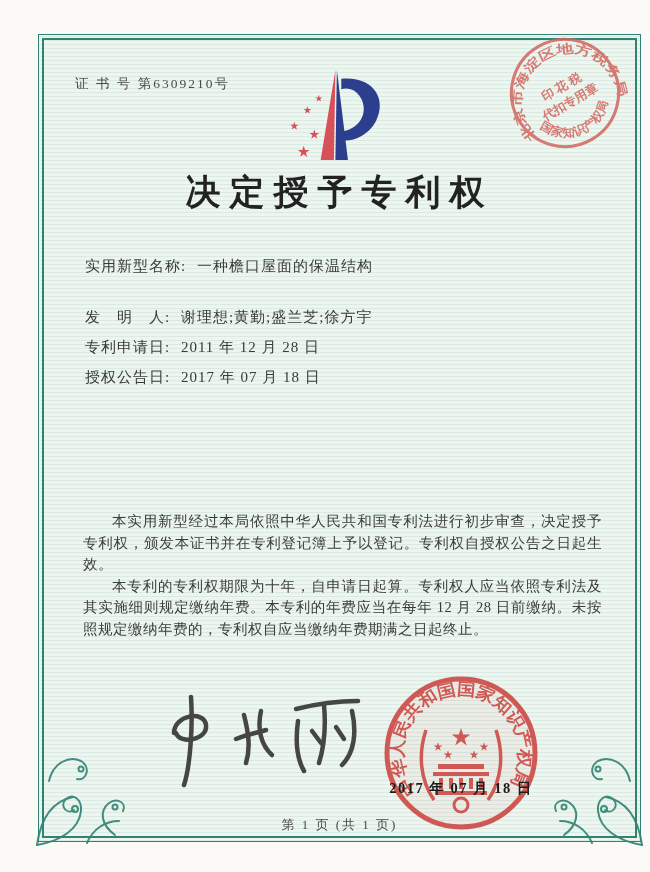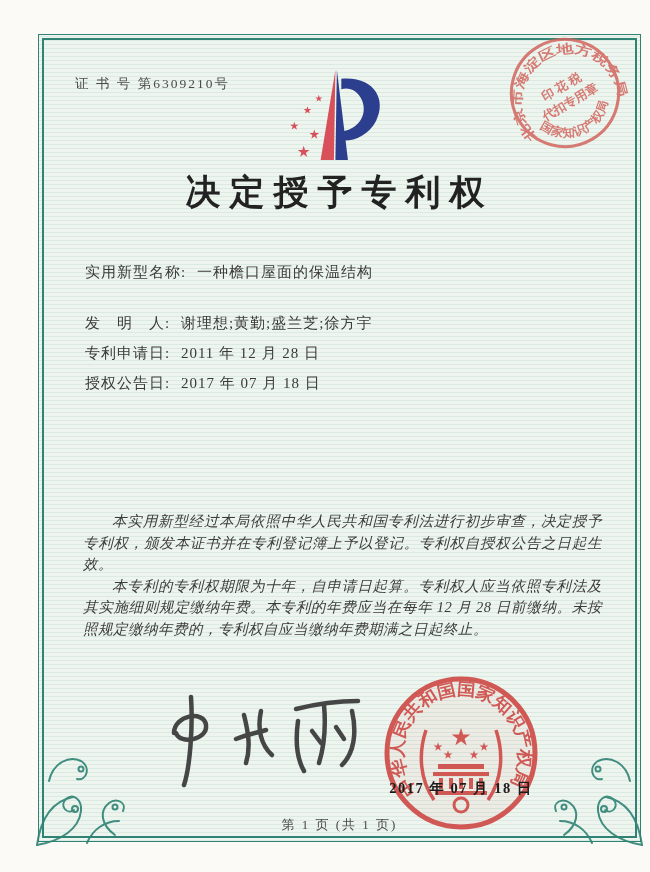--- a/index.html
+++ b/index.html
@@ -35,30 +35,30 @@
   }
 
   .logo { position:absolute; left:50%; top:32px; transform:translateX(-52%); }
 
   .title {
     position:absolute; top:134px; width:100%;
     text-align:center; font-size:35px; font-weight:bold;
     letter-spacing:9px; color:#222; white-space:nowrap;
   }
 
-  .fields { position:absolute; left:46px; top:228px; right:40px; }
+  .fields { position:absolute; left:46px; top:222px; right:40px; }
   .field-row { font-size:15px; letter-spacing:1px; margin-bottom:11px; white-space:nowrap; }
   .field-row.first { margin-bottom:32px; }
   .field-label { color:#3a3a3a; }
   .field-value { color:#3a3a3a; margin-left:6px; }
 
   .body-text { position:absolute; left:44px; right:38px; top:476px; }
   .body-text p {
     font-size:14.5px; line-height:21.5px; text-indent:2em;
-    letter-spacing:0.5px; color:#3c3c3c; font-style:italic;
+    letter-spacing:0.5px; color:#3c3c3c; 
     text-align:justify;
   }
 
   .officer { position:absolute; left:50px; top:688px; font-size:15.5px; line-height:31px; color:#2e2e2e; }
 
   .signature-svg { position:absolute; left:105px; top:650px; }
 
   .seal-wrap { position:absolute; left:337px; top:633px; width:170px; height:170px; }
   .seal-date {
     position:absolute; left:337px; top:744px; width:170px;

